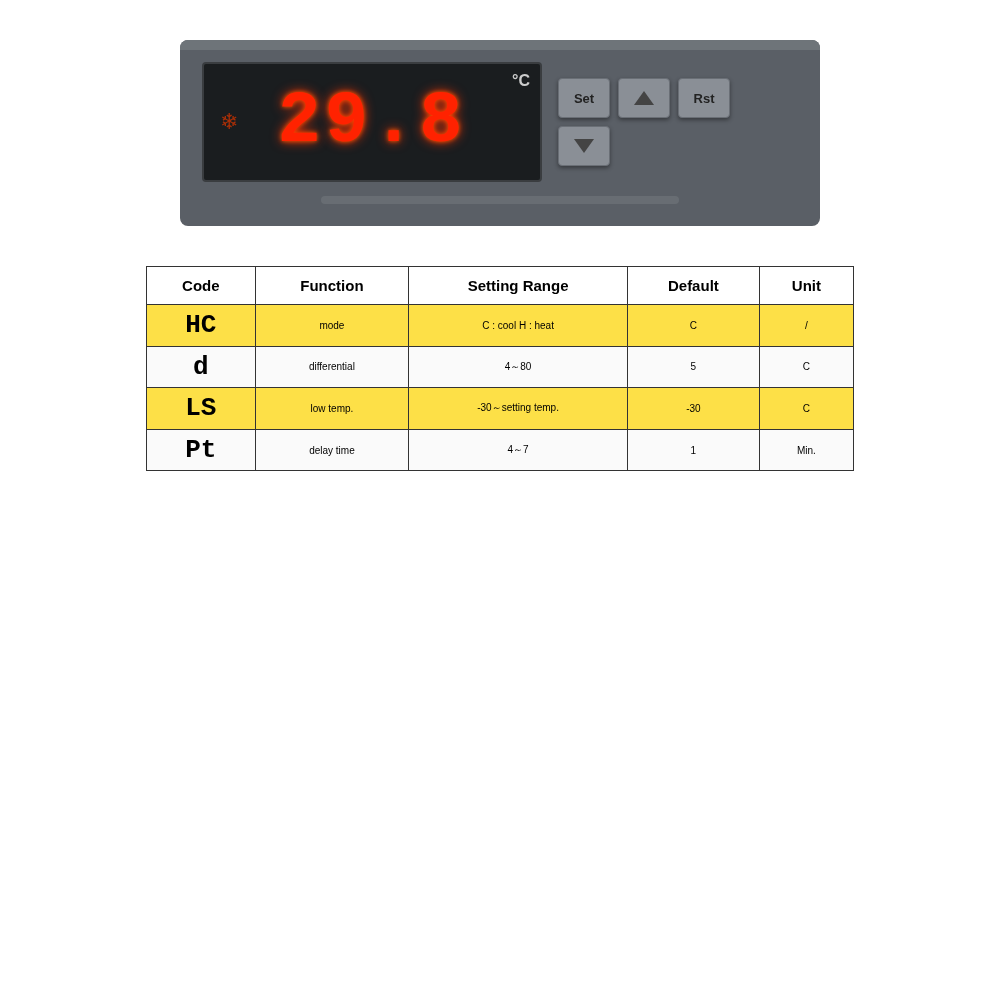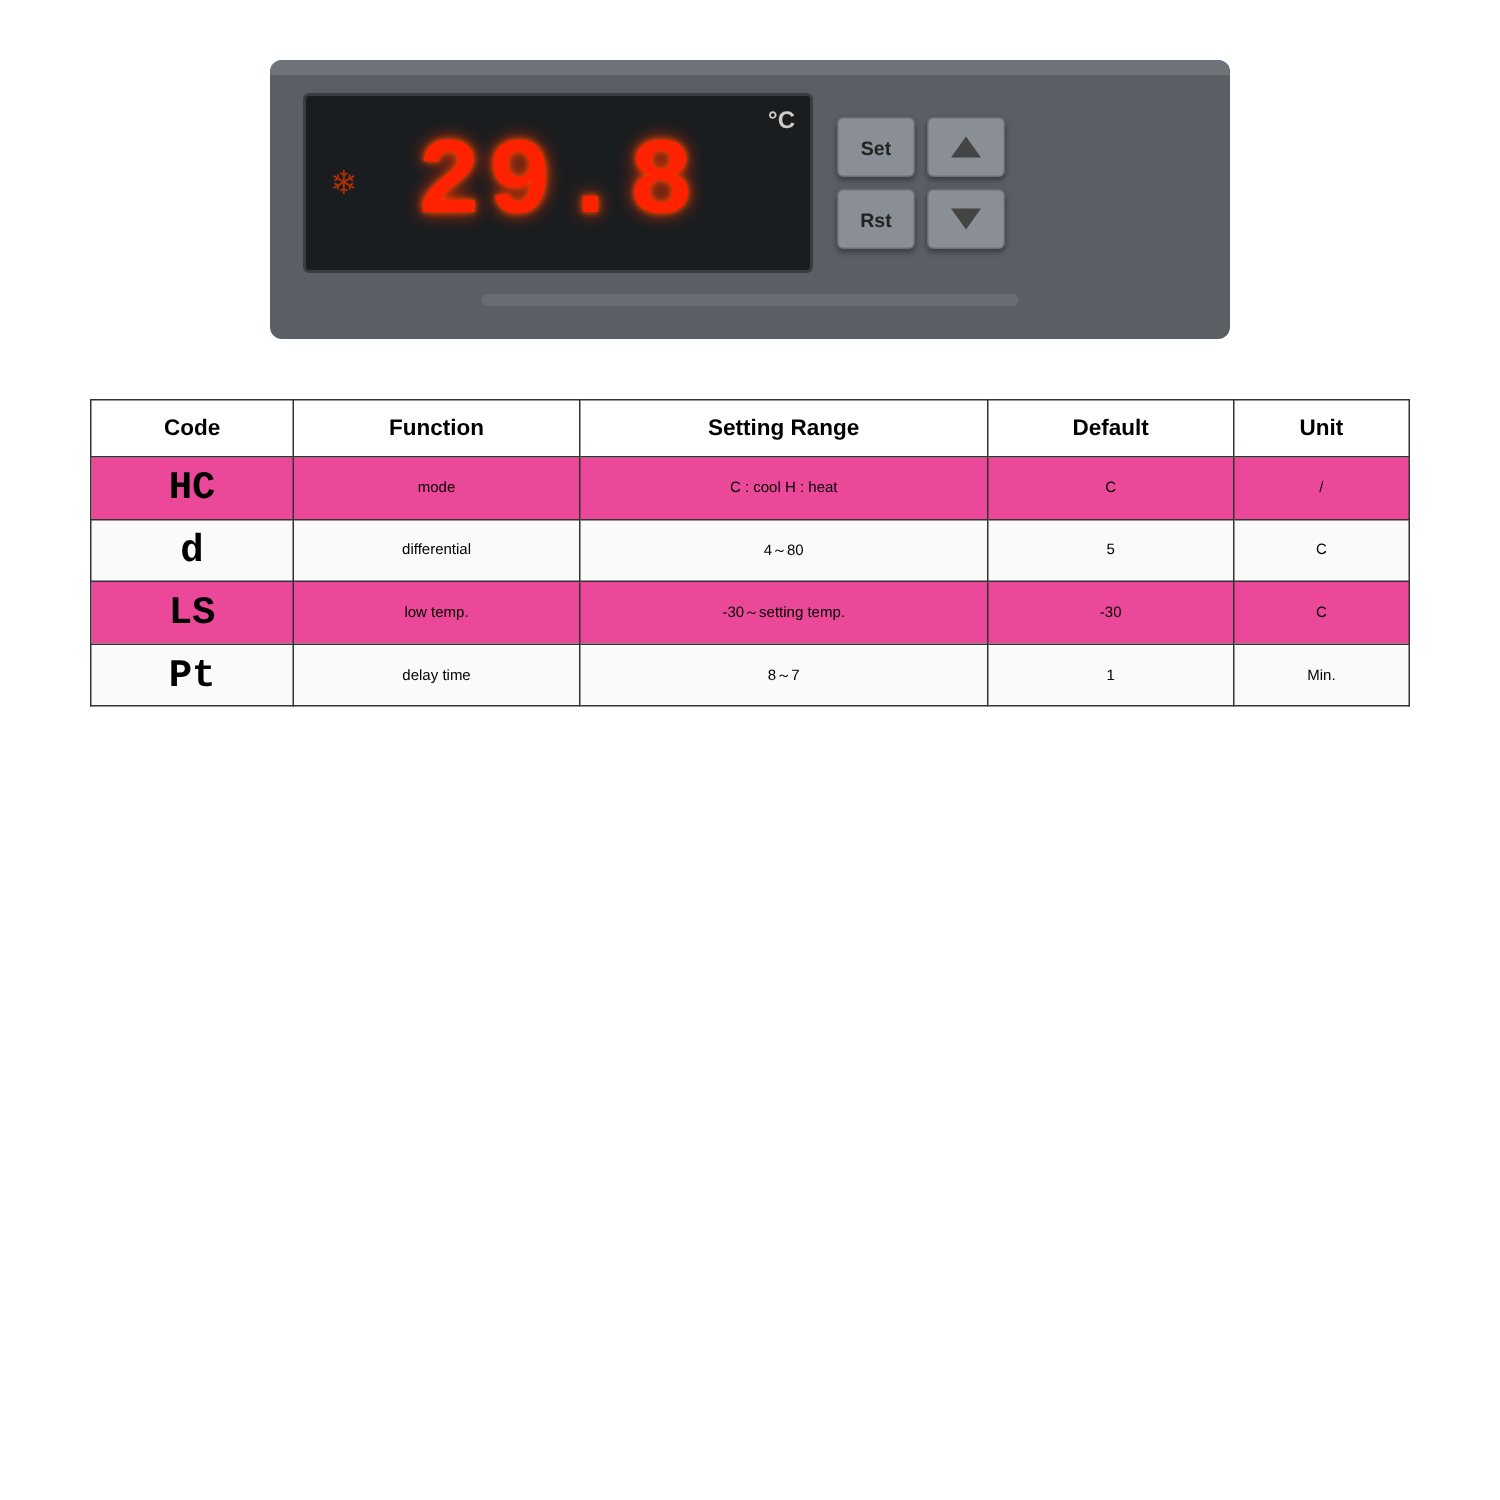--- a/index.html
+++ b/index.html
@@ -76,21 +76,21 @@
       font-size: 72px;
       font-family: 'Courier New', monospace;
       font-weight: bold;
       letter-spacing: 4px;
       text-shadow: 0 0 12px #ff3300, 0 0 4px #ff6600;
       line-height: 1;
     }
     
     .buttons-area {
       display: grid;
-      grid-template-columns: 1fr 1fr;
+      grid-template-columns: 1fr 1fr 1fr;
       gap: 8px;
       flex-shrink: 0;
     }
     .btn-controller {
       background: #8a8f96;
       border: 1px solid #6a6f76;
       border-radius: 4px;
       color: #222;
       font-size: 13px;
       font-weight: bold;
@@ -135,21 +135,21 @@
       background: #6e7479;
       border-radius: 4px;
       width: 60%;
       margin-left: auto;
       margin-right: auto;
       opacity: 0.7;
     }
 
     
     .table-wrapper {
-      width: 880px;
+      width: 708px;
     }
     table {
       width: 100%;
       border-collapse: collapse;
       border: 1px solid #333;
     }
     th, td {
       border: 1px solid #333;
       padding: 8px 12px;
       text-align: center;
@@ -161,21 +161,21 @@
       font-size: 15px;
       padding: 10px 12px;
     }
     tbody tr td:first-child {
       font-size: 26px;
       font-weight: bold;
       font-family: 'Courier New', monospace;
       padding: 6px 10px;
     }
     tbody tr {
-      background: #ec4899;
+      background: #fde047;
     }
     tbody tr:nth-child(even) {
       background: #fafafa;
     }
     .code-cell {
       font-family: 'Courier New', monospace;
       font-size: 26px;
       font-weight: bold;
       line-height: 1.1;
     }
@@ -235,19 +235,19 @@
         <tr>
           <td class="code-cell">LS</td>
           <td>low temp.</td>
           <td>-30～setting temp.</td>
           <td>-30</td>
           <td>C</td>
         </tr>
         <tr>
           <td class="code-cell">Pt</td>
           <td>delay time</td>
-          <td>8～7</td>
+          <td>4～7</td>
           <td>1</td>
           <td>Min.</td>
         </tr>
       </tbody>
   </table>
 </div>
 
 </body></html>

